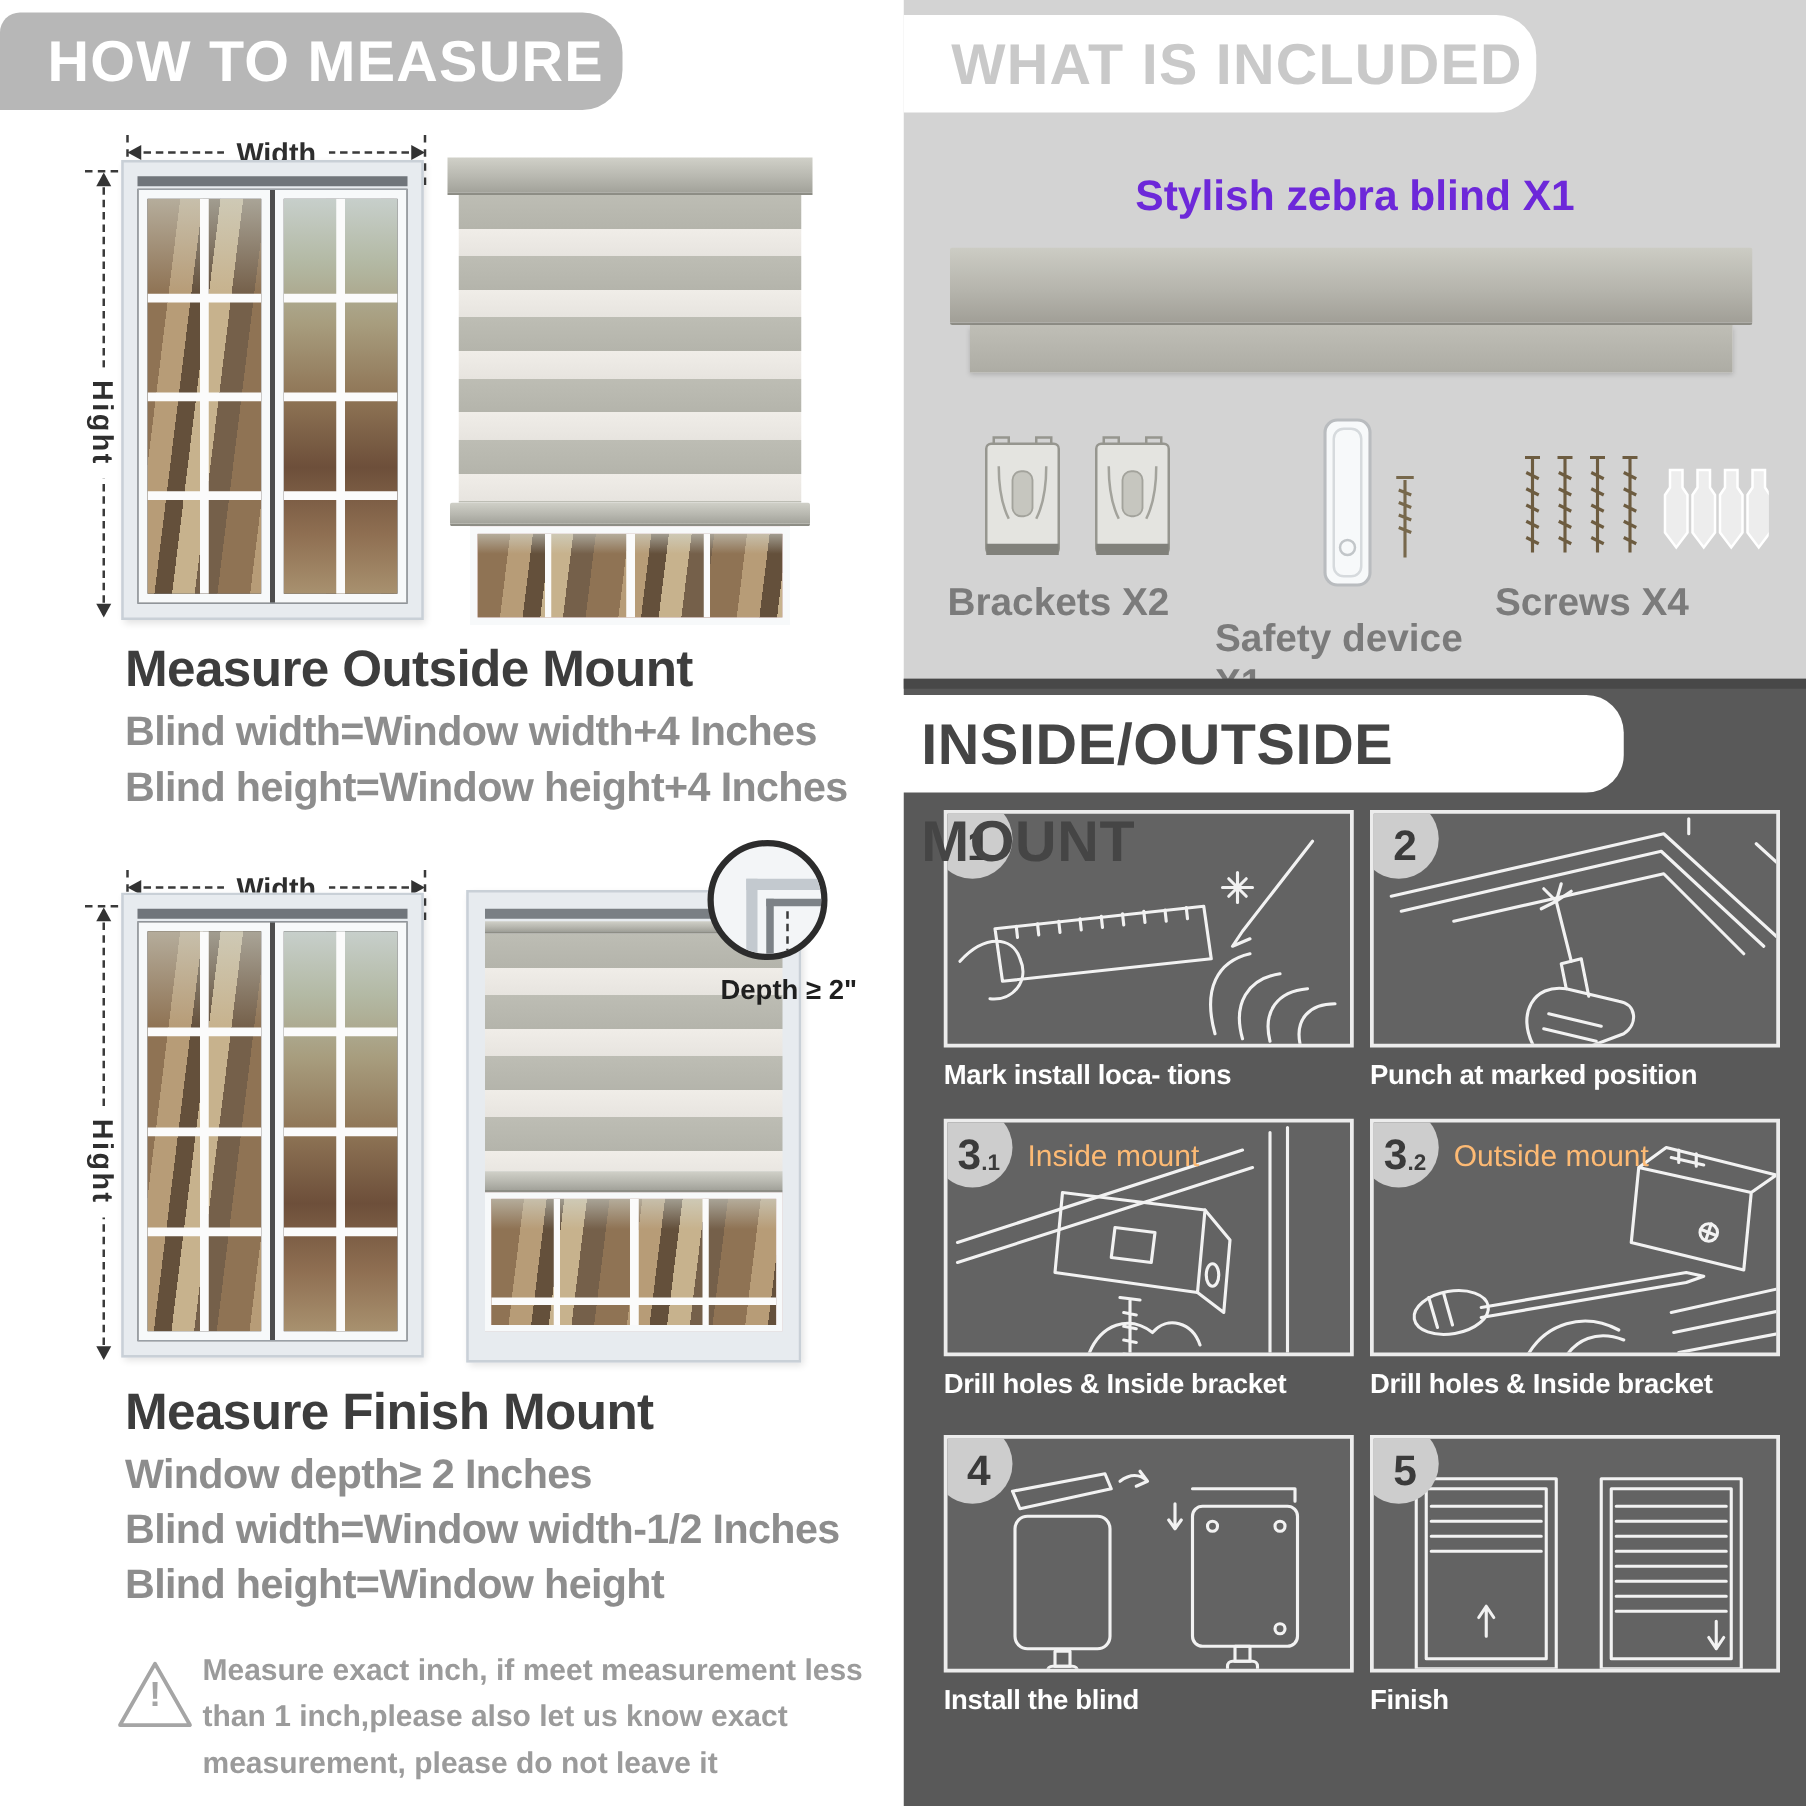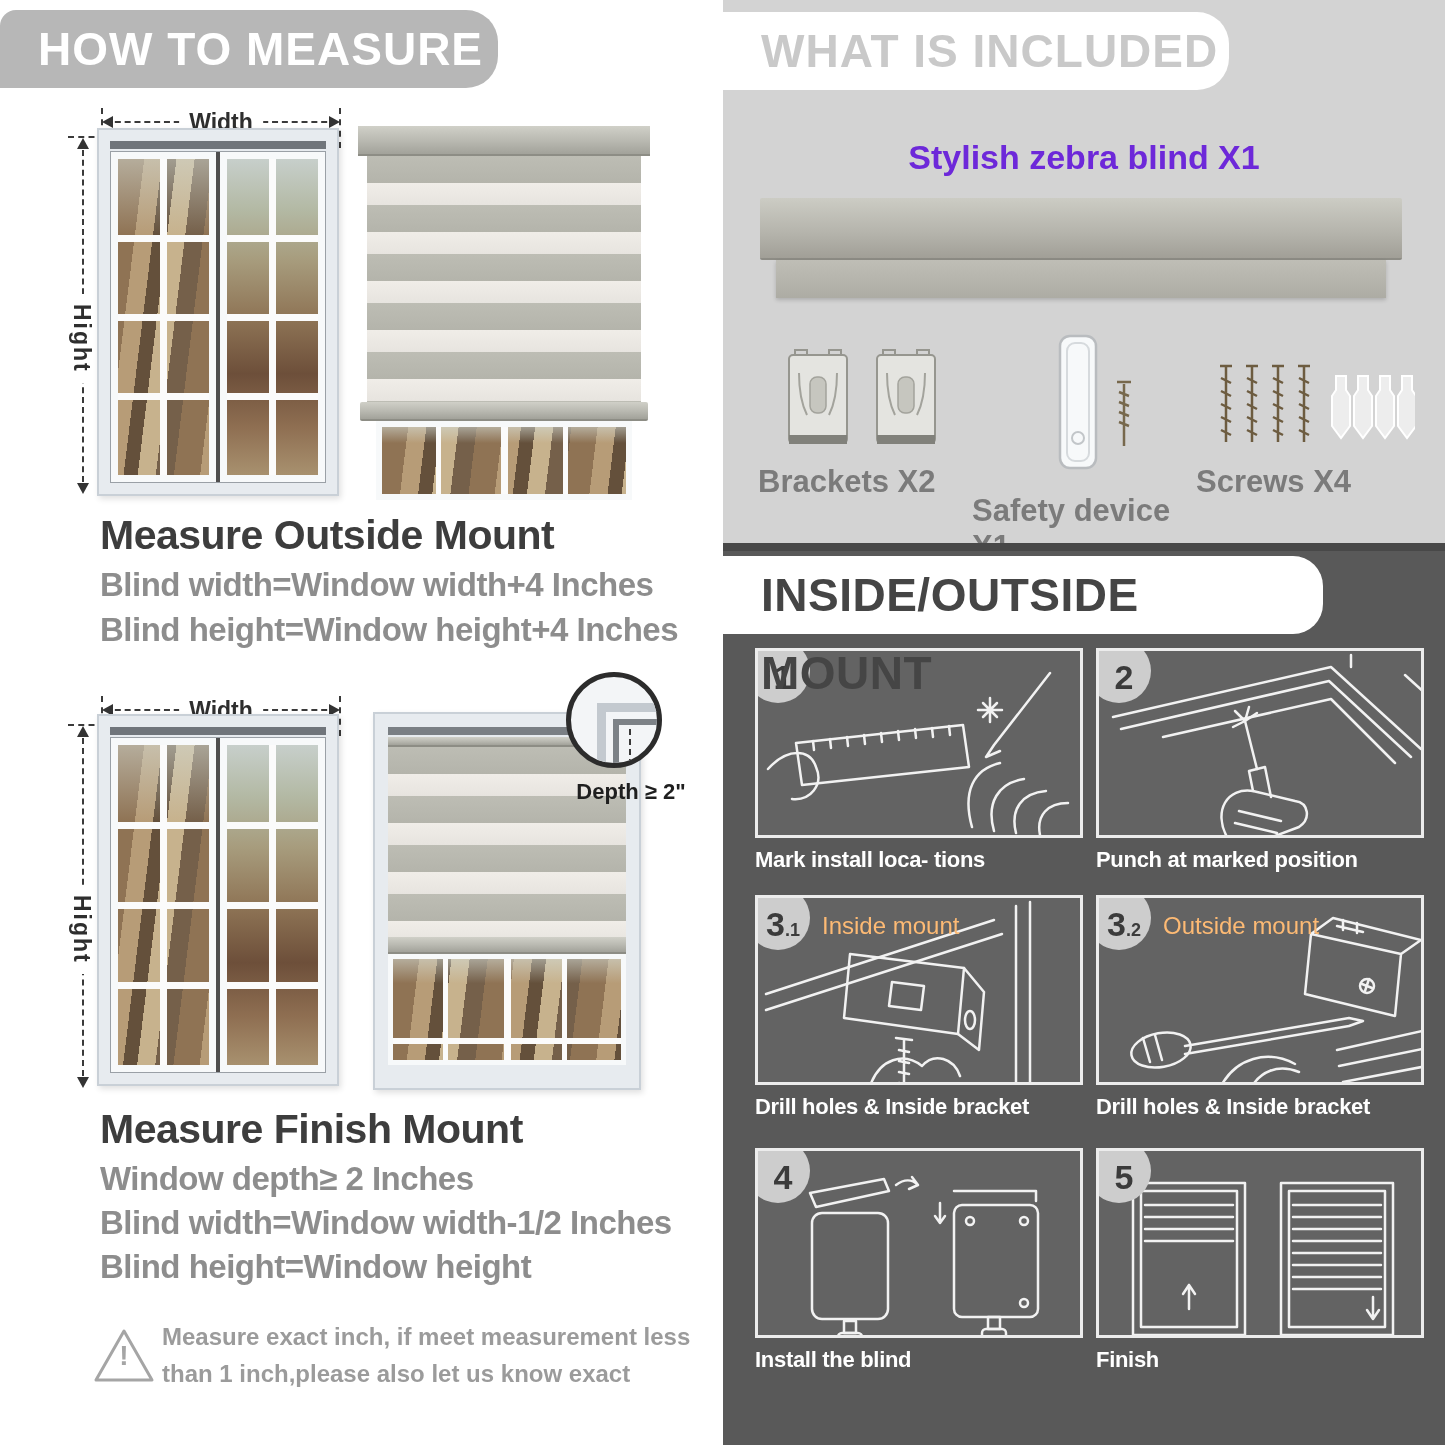--- a/index.html
+++ b/index.html
@@ -81,21 +81,21 @@
     font-size:34px; font-weight:700; color:#6d28d9; }
   .headrail-main { position:absolute; left:760px; top:198px; width:642px; height:62px; border-radius:2px;
     background:linear-gradient(180deg,#cccc c4,#a5a49c); background:linear-gradient(180deg,#ccccc4 0%,#b4b3ab 60%,#a19f97 100%);
     border-bottom:2px solid #8d8c85; }
   .headrail-under { position:absolute; left:776px; top:260px; width:610px; height:38px;
     background:linear-gradient(180deg,#bfbeb6 0%,#adaca4 100%); box-shadow:0 2px 4px rgba(0,0,0,.18); }
   .item-label { position:absolute; top:464px; font-size:31px; font-weight:700; color:#7b7b7b; text-align:left; }
 
   .dark-panel { position:absolute; left:723px; top:543px; width:722px; height:902px;
     background:#595959; border-top:8px solid #484848; }
-  .mount-header { position:absolute; left:723px; top:556px; width:600px; height:78px; background:#ffffff;
+  .mount-header { position:absolute; left:699px; top:556px; width:600px; height:78px; background:#ffffff;
     border-radius:0 30px 30px 0; color:#454545; font-size:46px; font-weight:700; letter-spacing:0.5px;
     line-height:78px; padding-left:38px; z-index:2; }
 
   .step { position:absolute; width:340px; }
   .step-img { width:328px; height:190px; border:3px solid #ececec; background:#636363; position:relative; overflow:hidden; }
   .step-img svg { position:absolute; left:0; top:0; }
   .badge { position:absolute; top:-12px; left:-12px; width:64px; height:64px; background:#cdcdcd;
     border-radius:50%; display:flex; align-items:center; justify-content:center; }
   .badge-num { font-size:34px; font-weight:700; color:#3b3b3b; transform:translate(5px,6px); }
   .badge-sub { font-size:18px; font-weight:700; color:#3b3b3b; transform:translate(5px,12px); }
@@ -225,20 +225,21 @@
   <div class="sec-line" style="top:1204px;">Blind width=Window width-1/2 Inches</div>
   <div class="sec-line" style="top:1248px;">Blind height=Window height</div>
 
   <svg class="warn-tri" viewBox="0 0 64 60">
     <path d="M32,5 L60,54 L4,54 Z" fill="none" stroke="#a5a5a5" stroke-width="3" stroke-linejoin="round"></path>
   </svg>
   <div class="warn-bang">!</div>
   <div class="warn-text">
     <div>Measure exact inch, if meet measurement less</div>
     <div>than 1 inch,please also let us know exact</div>
+    <div>measurement, please do not leave it</div>
   </div>
 
   <div class="included-panel"></div>
   <div class="included-header">WHAT IS INCLUDED</div>
   <div class="product-label">Stylish zebra blind X1</div>
 
   <div class="headrail-main"></div>
   <div class="headrail-under"></div>
 
   <svg style="position:absolute;left:785px;top:345px;" width="158" height="118" viewBox="0 0 158 118">

